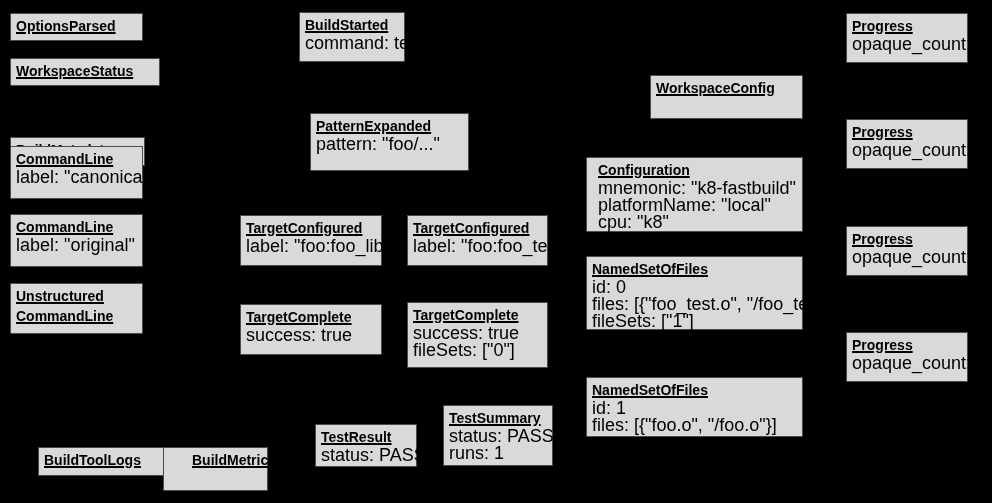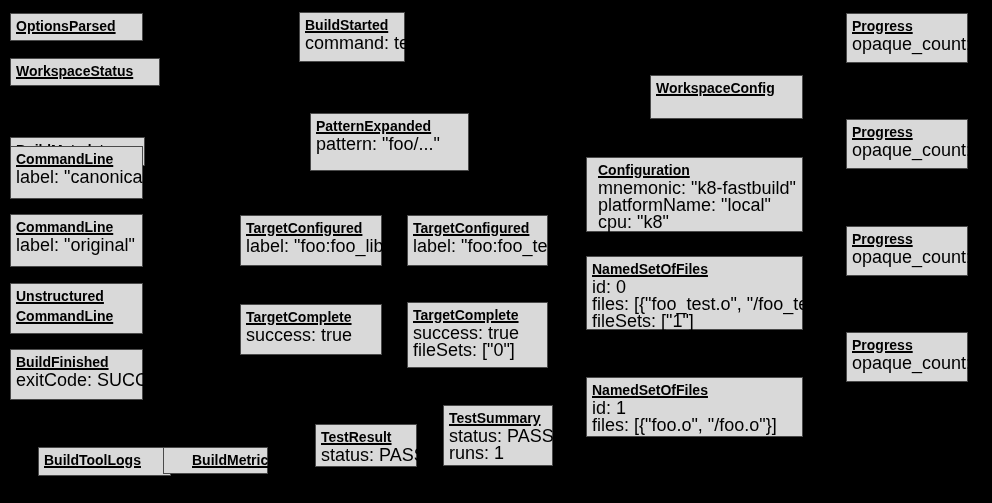--- a/index.html
+++ b/index.html
@@ -63,30 +63,26 @@
   <div class="node" style="left:10px;top:214px;width:133px;height:53px;">
     <div class="node-title">CommandLine</div>
     <div class="node-attr">label: "original"</div>
   </div>
 
   <div class="node" style="left:10px;top:283px;width:133px;height:51px;">
     <div class="node-title">Unstructured</div>
     <div class="node-title">CommandLine</div>
   </div>
 
-  <div class="node" style="left:10px;top:349px;width:133px;height:51px;">
-    <div class="node-title">BuildFinished</div>
-    <div class="node-attr">exitCode: SUCCESS</div>
-  </div>
 
   <div class="node" style="left:10px;top:447px;width:133px;height:29px;margin-left:28px;">
     <div class="node-title">BuildToolLogs</div>
   </div>
 
-  <div class="node" style="left:163px;top:447px;width:105px;height:27px;padding-left:28px;">
+  <div class="node" style="left:163px;top:447px;width:105px;height:44px;padding-left:28px;">
     <div class="node-title">BuildMetrics</div>
   </div>
 
   <div class="node" style="left:299px;top:12px;width:106px;height:50px;">
     <div class="node-title">BuildStarted</div>
     <div class="node-attr">command: test</div>
   </div>
 
   <div class="node" style="left:310px;top:113px;width:159px;height:58px;">
     <div class="node-title">PatternExpanded</div>

